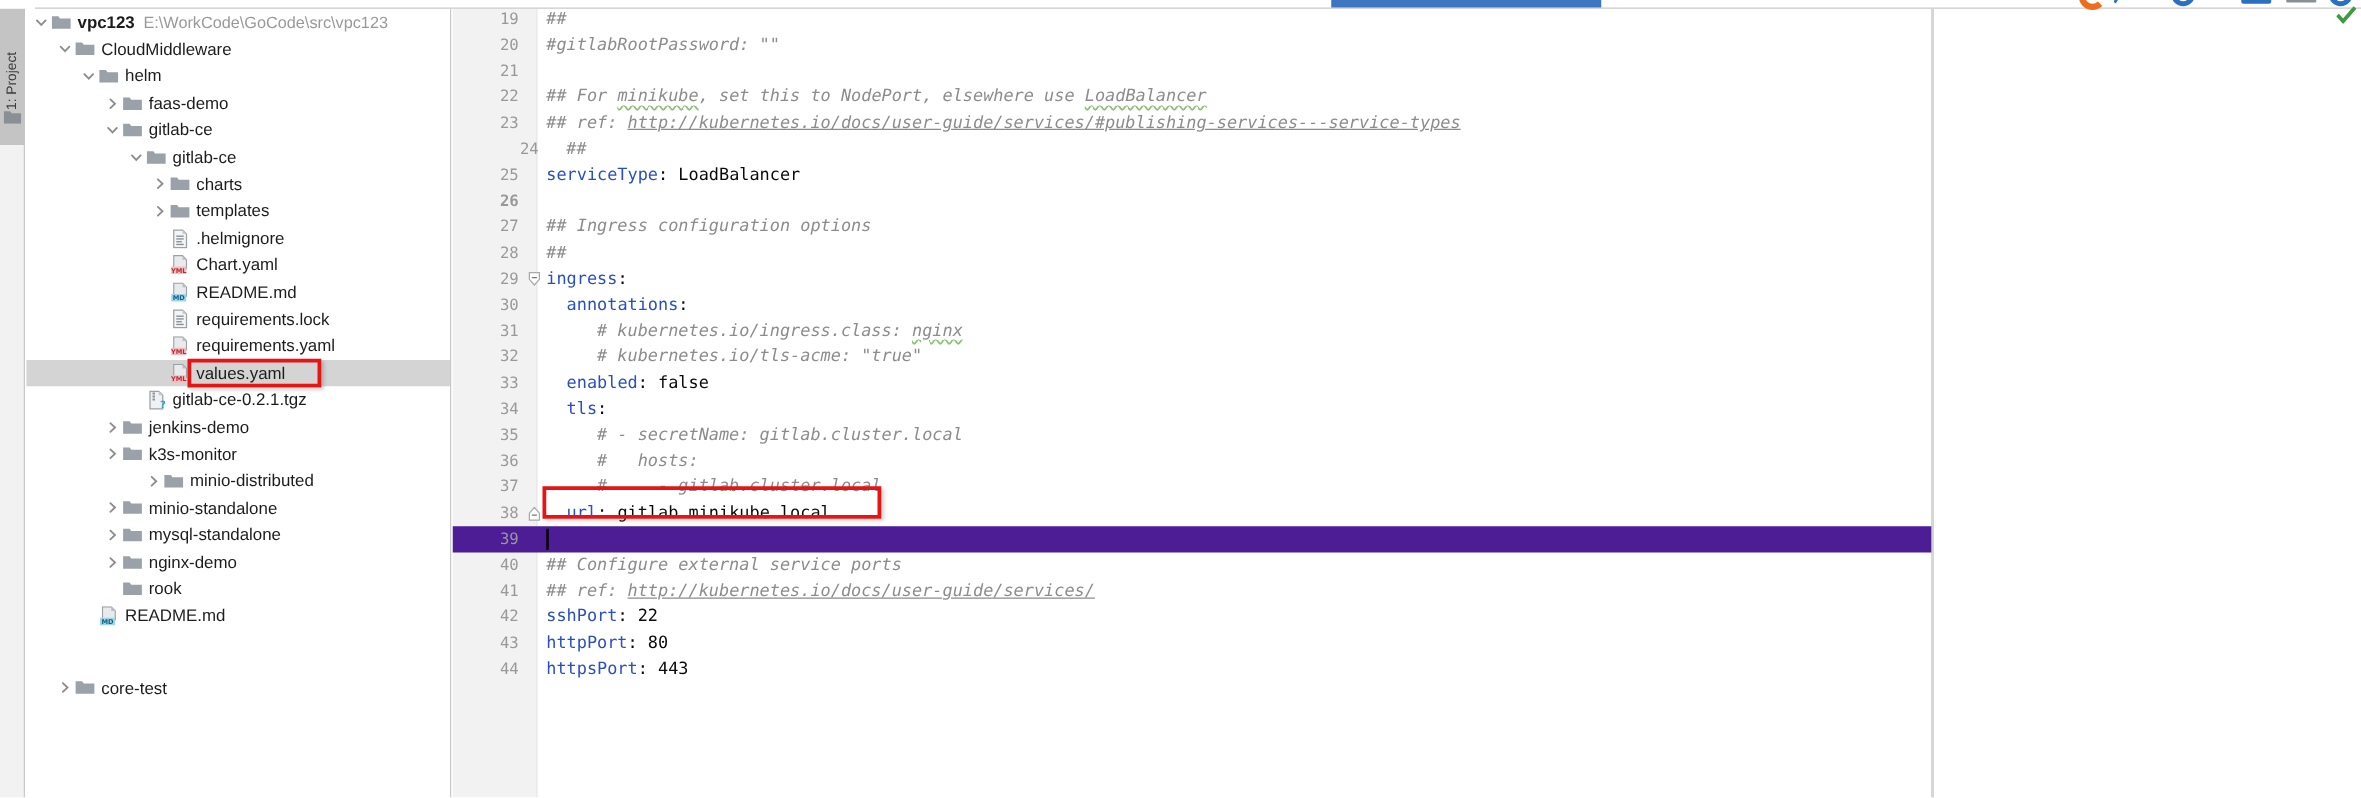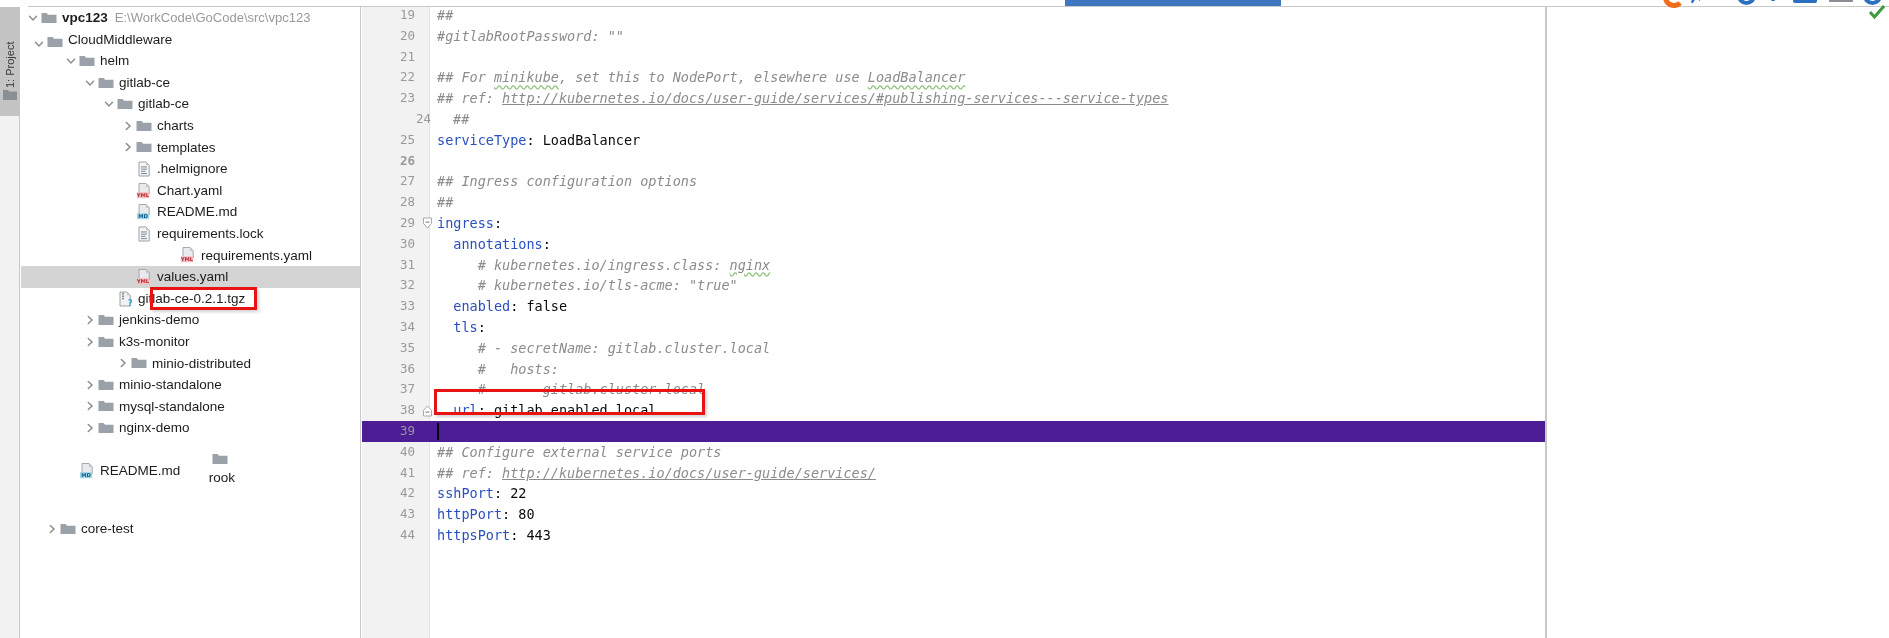--- a/index.html
+++ b/index.html
@@ -294,41 +294,52 @@
             <svg width="12" height="12" viewBox="0 0 12 12">
               <path d="M2.5 4.3L6 8 9.5 4.3" stroke="#8d8d8d" stroke-width="1.5" fill="none" stroke-linecap="round"></path>
             </svg>
           </span>
           <span class="ic"><svg width="16" height="16" viewBox="0 0 16 16">
               <path d="M0.5 3h5.2l1.3 1.7H15.5V13H0.5z" fill="#9aa1a8"></path>
             </svg></span>
           <span class="tree-label bold">vpc123</span>
           <span class="tree-path">E:\WorkCode\GoCode\src\vpc123</span>
         </div>
-        <div class="tree-row" style="padding-left: 12px; align-items: flex-end;">
+        <div class="tree-row" style="padding-left: 25px;">
           <span class="arrow">
             <svg width="12" height="12" viewBox="0 0 12 12">
               <path d="M2.5 4.3L6 8 9.5 4.3" stroke="#8d8d8d" stroke-width="1.5" fill="none" stroke-linecap="round"></path>
             </svg>
           </span>
           <span class="ic"><svg width="16" height="16" viewBox="0 0 16 16">
               <path d="M0.5 3h5.2l1.3 1.7H15.5V13H0.5z" fill="#9aa1a8"></path>
             </svg></span>
           <span class="tree-label">CloudMiddleware</span>
         </div>
         <div class="tree-row" style="padding-left: 44px;">
           <span class="arrow">
             <svg width="12" height="12" viewBox="0 0 12 12">
               <path d="M2.5 4.3L6 8 9.5 4.3" stroke="#8d8d8d" stroke-width="1.5" fill="none" stroke-linecap="round"></path>
             </svg>
           </span>
           <span class="ic"><svg width="16" height="16" viewBox="0 0 16 16">
               <path d="M0.5 3h5.2l1.3 1.7H15.5V13H0.5z" fill="#9aa1a8"></path>
             </svg></span>
           <span class="tree-label">helm</span>
+        </div>
+        <div class="tree-row" style="padding-left: 63px;">
+          <span class="arrow">
+            <svg width="12" height="12" viewBox="0 0 12 12">
+              <path d="M4.3 2.5L8 6 4.3 9.5" stroke="#8d8d8d" stroke-width="1.5" fill="none" stroke-linecap="round"></path>
+            </svg>
+          </span>
+          <span class="ic"><svg width="16" height="16" viewBox="0 0 16 16">
+              <path d="M0.5 3h5.2l1.3 1.7H15.5V13H0.5z" fill="#9aa1a8"></path>
+            </svg></span>
+          <span class="tree-label">faas-demo</span>
         </div>
         <div class="tree-row" style="padding-left: 63px;">
           <span class="arrow">
             <svg width="12" height="12" viewBox="0 0 12 12">
               <path d="M2.5 4.3L6 8 9.5 4.3" stroke="#8d8d8d" stroke-width="1.5" fill="none" stroke-linecap="round"></path>
             </svg>
           </span>
           <span class="ic"><svg width="16" height="16" viewBox="0 0 16 16">
               <path d="M0.5 3h5.2l1.3 1.7H15.5V13H0.5z" fill="#9aa1a8"></path>
             </svg></span>
@@ -408,21 +419,21 @@
               <path d="M10 1l3.2 3.2H10z" fill="#c4c9cd"></path>
               <g fill="#8a9199">
                 <rect x="5" y="5.4" width="6" height="1.1"></rect>
                 <rect x="5" y="7.6" width="6" height="1.1"></rect>
                 <rect x="5" y="9.8" width="4.5" height="1.1"></rect>
                 <rect x="5" y="12" width="6" height="1.1"></rect>
               </g>
             </svg></span>
           <span class="tree-label">requirements.lock</span>
         </div>
-        <div class="tree-row" style="padding-left: 101px; margin-left: 44px;">
+        <div class="tree-row" style="padding-left: 101px;">
           <span class="arrow blank"></span>
           <span class="ic"><svg width="16" height="16" viewBox="0 0 16 16">
               <path d="M3 0.5h7l3.2 3.2V11H3z" fill="#e8eaec" stroke="#9aa1a8" stroke-width="0.9"></path>
               <path d="M10 0.5l3.2 3.2H10z" fill="#b9bec3"></path>
               <rect x="1" y="9.2" width="12" height="6" fill="#f5bcc0"></rect>
               <text x="7" y="14.1" font-size="5.3" font-family="DejaVu Sans, sans-serif" fill="#b0303a" text-anchor="middle" font-weight="bold">YML</text>
             </svg></span>
           <span class="tree-label">requirements.yaml</span>
         </div>
         <div class="tree-row selected" style="padding-left: 101px;">
@@ -508,21 +519,21 @@
           <span class="arrow">
             <svg width="12" height="12" viewBox="0 0 12 12">
               <path d="M4.3 2.5L8 6 4.3 9.5" stroke="#8d8d8d" stroke-width="1.5" fill="none" stroke-linecap="round"></path>
             </svg>
           </span>
           <span class="ic"><svg width="16" height="16" viewBox="0 0 16 16">
               <path d="M0.5 3h5.2l1.3 1.7H15.5V13H0.5z" fill="#9aa1a8"></path>
             </svg></span>
           <span class="tree-label">nginx-demo</span>
         </div>
-        <div class="tree-row" style="padding-left: 63px; flex-direction: column;">
+        <div class="tree-row" style="padding-left: 63px;">
           <span class="arrow blank"></span>
           <span class="ic"><svg width="16" height="16" viewBox="0 0 16 16">
               <path d="M0.5 3h5.2l1.3 1.7H15.5V13H0.5z" fill="#9aa1a8"></path>
             </svg></span>
           <span class="tree-label">rook</span>
         </div>
         <div class="tree-row" style="padding-left: 44px;">
           <span class="arrow blank"></span>
           <span class="ic"><svg width="16" height="16" viewBox="0 0 16 16">
               <path d="M3 0.5h7l3.2 3.2V11H3z" fill="#e8eaec" stroke="#9aa1a8" stroke-width="0.9"></path>
@@ -568,21 +579,21 @@
         <div class="line" style="top: 247.6px;"><span class="ln">31</span><span class="code"><span class="cmt">     # kubernetes.io/ingress.class: </span><span class="cmt sp">nginx</span></span></div>
         <div class="line" style="top: 268.4px;"><span class="ln">32</span><span class="code"><span class="cmt">     # kubernetes.io/tls-acme: "true"</span></span></div>
         <div class="line" style="top: 289.2px;"><span class="ln">33</span><span class="code"><span class="val">  </span><span class="key">enabled</span><span class="val">: </span><span class="val">false</span></span></div>
         <div class="line" style="top: 310px;"><span class="ln">34</span><span class="code"><span class="val">  </span><span class="key">tls</span><span class="val">:</span></span></div>
         <div class="line" style="top: 330.8px;"><span class="ln">35</span><span class="code"><span class="cmt">     # - secretName: gitlab.cluster.local</span></span></div>
         <div class="line" style="top: 351.6px;"><span class="ln">36</span><span class="code"><span class="cmt">     #   hosts:</span></span></div>
         <div class="line" style="top: 372.4px;"><span class="ln">37</span><span class="code"><span class="cmt">     #     - gitlab.cluster.local</span></span></div>
         <div class="line" style="top: 393.2px;"><span class="ln">38</span><span class="fold"><svg width="11" height="21" viewBox="0 0 11 21">
               <path d="M5.5 6l4 4.5V16h-8v-5.5z" fill="#ffffff" stroke="#a9a9a9" stroke-width="1"></path>
               <rect x="3.5" y="11.6" width="4" height="1" fill="#777"></rect>
-            </svg></span><span class="code"><span class="val">  </span><span class="key">url</span><span class="val">: </span><span class="val">gitlab.enabled.local</span></span></div>
+            </svg></span><span class="code"><span class="val">  </span><span class="key">url</span><span class="val">: </span><span class="val">gitlab.minikube.local</span></span></div>
         <div class="line caret-line" style="top: 414px;"><span class="ln">39</span><span class="code"></span><span class="caret"></span></div>
         <div class="line" style="top: 434.8px;"><span class="ln">40</span><span class="code"><span class="cmt">## Configure external service ports</span></span></div>
         <div class="line" style="top: 455.6px;"><span class="ln">41</span><span class="code"><span class="cmt">## ref: </span><span class="lnk">http://kubernetes.io/docs/user-guide/services/</span></span></div>
         <div class="line" style="top: 476.4px;"><span class="ln">42</span><span class="code"><span class="key">sshPort</span><span class="val">: </span><span class="num">22</span></span></div>
         <div class="line" style="top: 497.2px;"><span class="ln">43</span><span class="code"><span class="key">httpPort</span><span class="val">: </span><span class="num">80</span></span></div>
         <div class="line" style="top: 518px;"><span class="ln">44</span><span class="code"><span class="key">httpsPort</span><span class="val">: </span><span class="num">443</span></span></div>
       </div>
   </div>
   <div class="editor-right-edge"></div>
 

